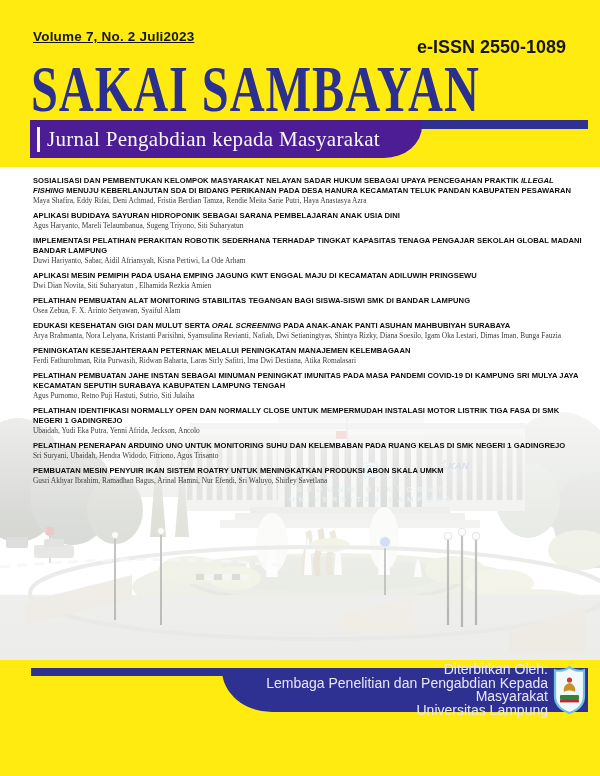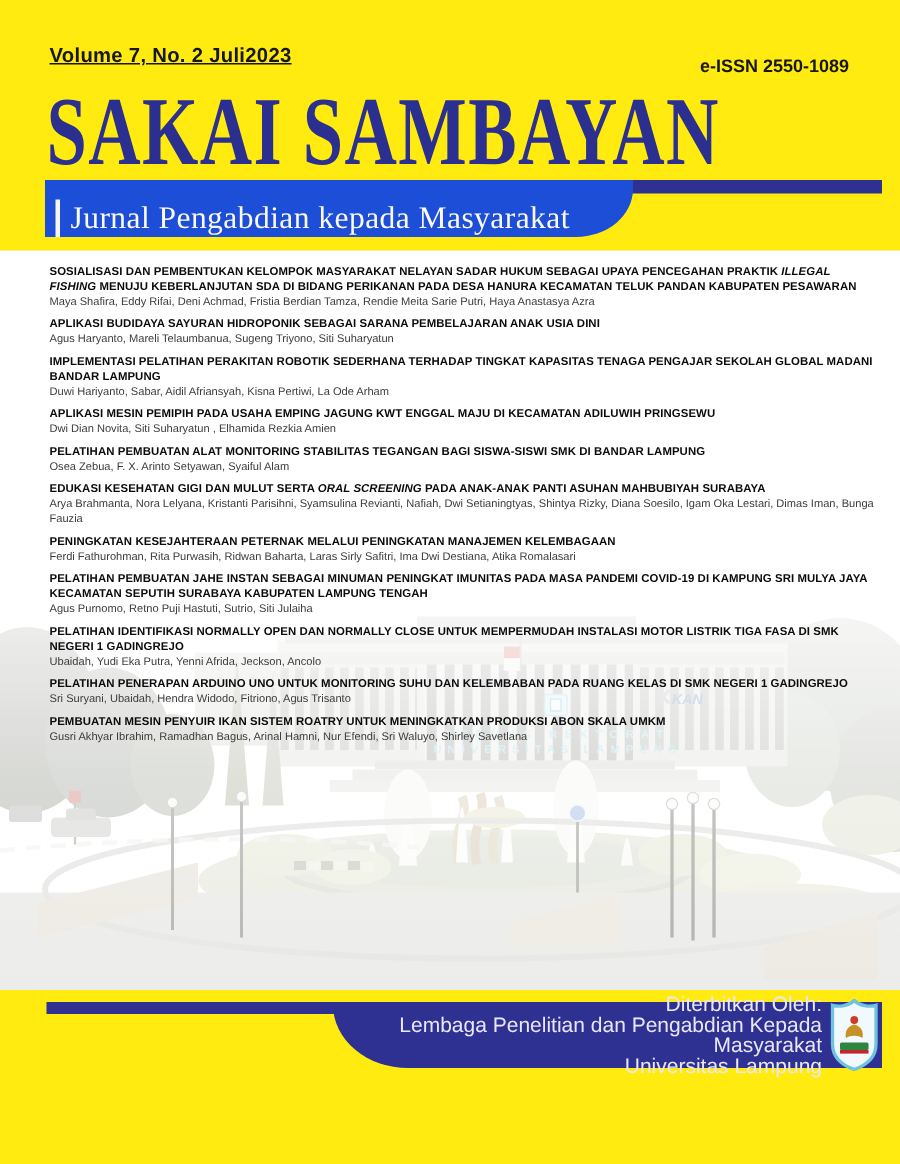--- a/index.html
+++ b/index.html
@@ -1,34 +1,34 @@
 <!DOCTYPE html>
 <html><head>
 <meta charset="utf-8">
 <style>
   html,body{margin:0;padding:0;}
   .page{position:relative;width:600px;height:776px;background:#ffffff;overflow:hidden;
         font-family:"Liberation Sans",sans-serif;}
   
   .header{position:absolute;left:0;top:0;width:600px;height:167px;background:#FFEB0F;}
   .vol{position:absolute;left:33px;top:29px;font-size:13.5px;font-weight:bold;color:#171717;letter-spacing:.2px;text-decoration:underline;}
-  .issn{position:absolute;right:34px;top:37px;font-size:12px;font-weight:bold;color:#171717;}
+  .issn{position:absolute;right:34px;top:37px;font-size:18px;font-weight:bold;color:#171717;}
   .jtitle{position:absolute;left:31px;top:52px;margin:0;font-family:"Liberation Serif",serif;
           font-weight:bold;font-size:52px;color:#2B2F90;letter-spacing:1px;white-space:nowrap;
           transform:scale(.93,1.25);transform-origin:0 0;}
   .banner-strip{position:absolute;left:30px;top:120px;width:558px;height:9px;background:#2E3192;}
-  .banner-box{position:absolute;left:30px;top:120px;width:392px;height:38px;background:#1d4ed8;
-              border-bottom-right-radius:38px 32px;display:flex;align-items:flex-end;}
+  .banner-box{position:absolute;left:30px;top:120px;width:392px;height:38px;background:#4c1d95;
+              border-bottom-right-radius:38px 32px;display:flex;align-items:center;}
   .white-bar{display:inline-block;width:3px;height:25px;background:#f6f5f1;margin-left:7px;margin-right:7px;}
   .subtitle{font-family:"Liberation Serif",serif;font-size:21px;color:#faf9f4;letter-spacing:.3px;white-space:nowrap;}
   
   .articles{position:absolute;left:33px;top:176px;width:552px;z-index:2;}
   .article{margin-bottom:5px;}
   .a-title{font-size:7.6px;line-height:10px;font-weight:bold;color:#0b0b0b;letter-spacing:.05px;}
-  .a-authors{font-size:7.4px;line-height:10px;color:#3b3b3b;}
+  .a-authors{font-size:7.4px;line-height:10px;color:#3b3b3b;font-family:Liberation Serif, serif;}
   
   .photo{position:absolute;left:0;top:295px;z-index:1;}
   
   .footer-band{position:absolute;left:0;top:660px;width:600px;height:116px;background:#FFEB0F;}
   .footer-bar{position:absolute;left:31px;top:8px;width:557px;height:8px;background:#2E3192;}
   .footer-box{position:absolute;left:222px;top:8px;width:366px;height:44px;background:#2E3192;
               border-bottom-left-radius:50px 42px;display:flex;align-items:center;justify-content:flex-end;}
   .footer-text{text-align:right;font-size:14px;line-height:13.5px;color:#e9e6f7;margin-right:5px;}
   .footer-logo{flex:0 0 auto;margin-right:2px;}
 </style>

